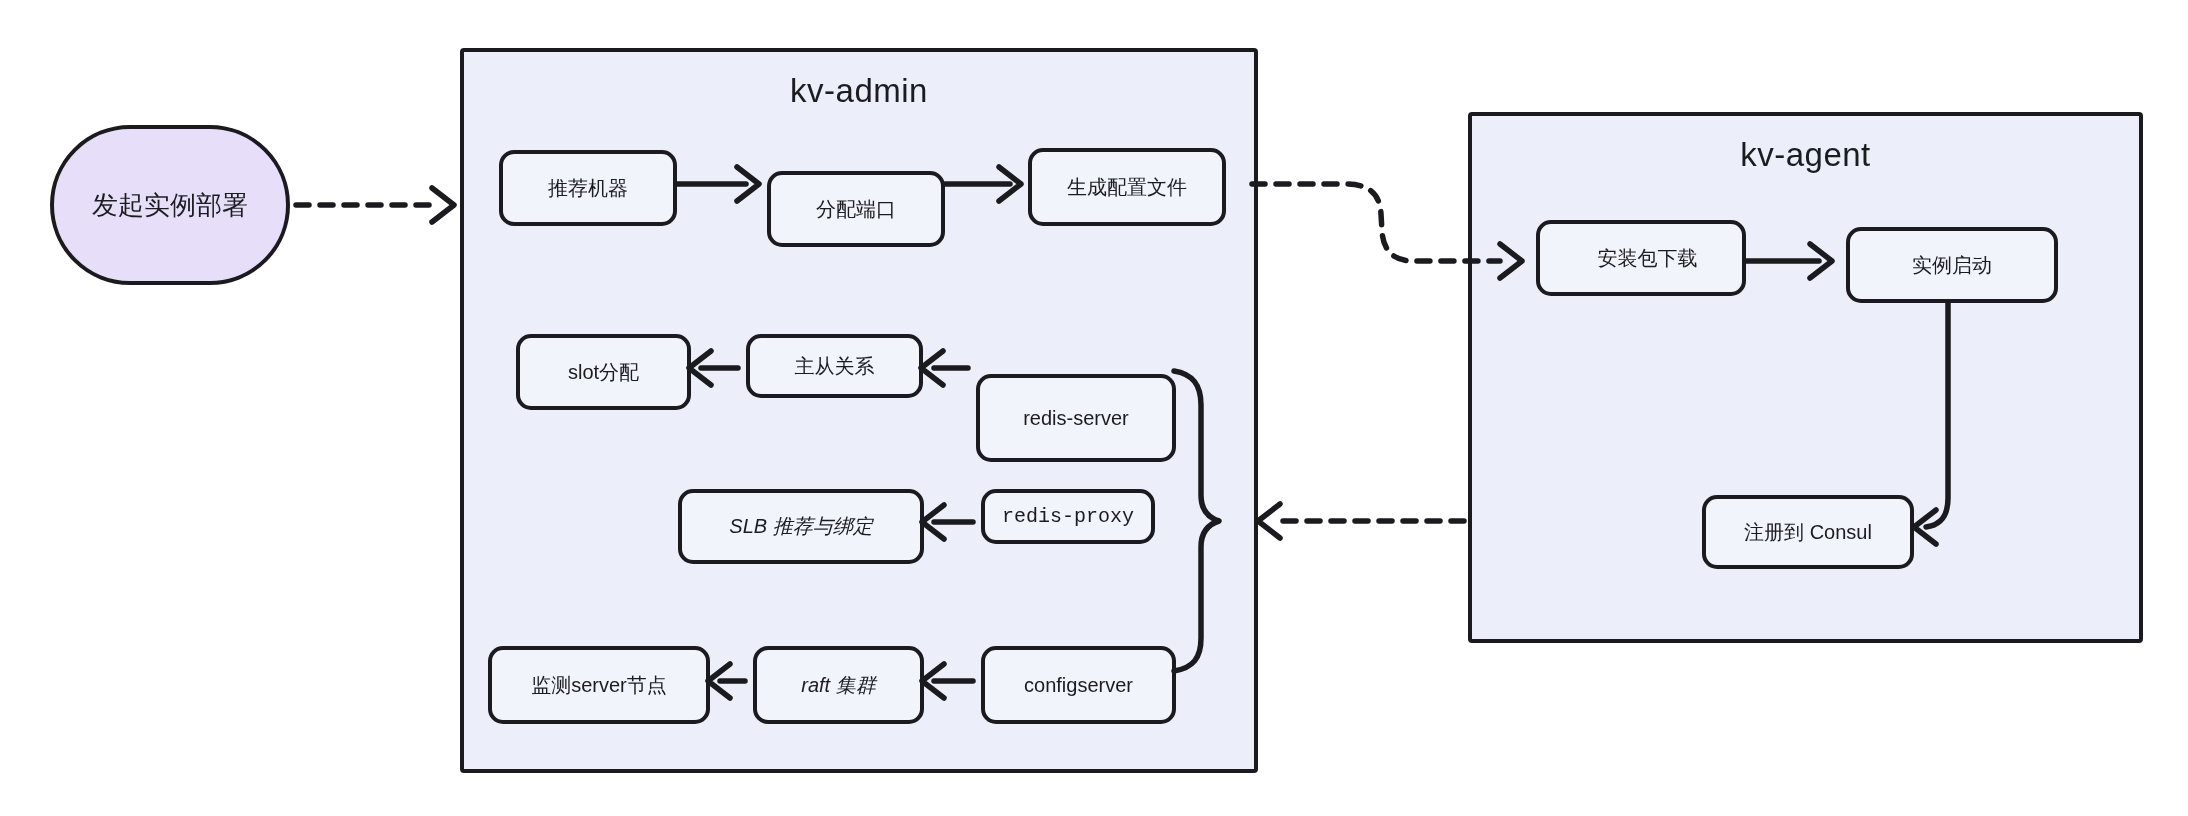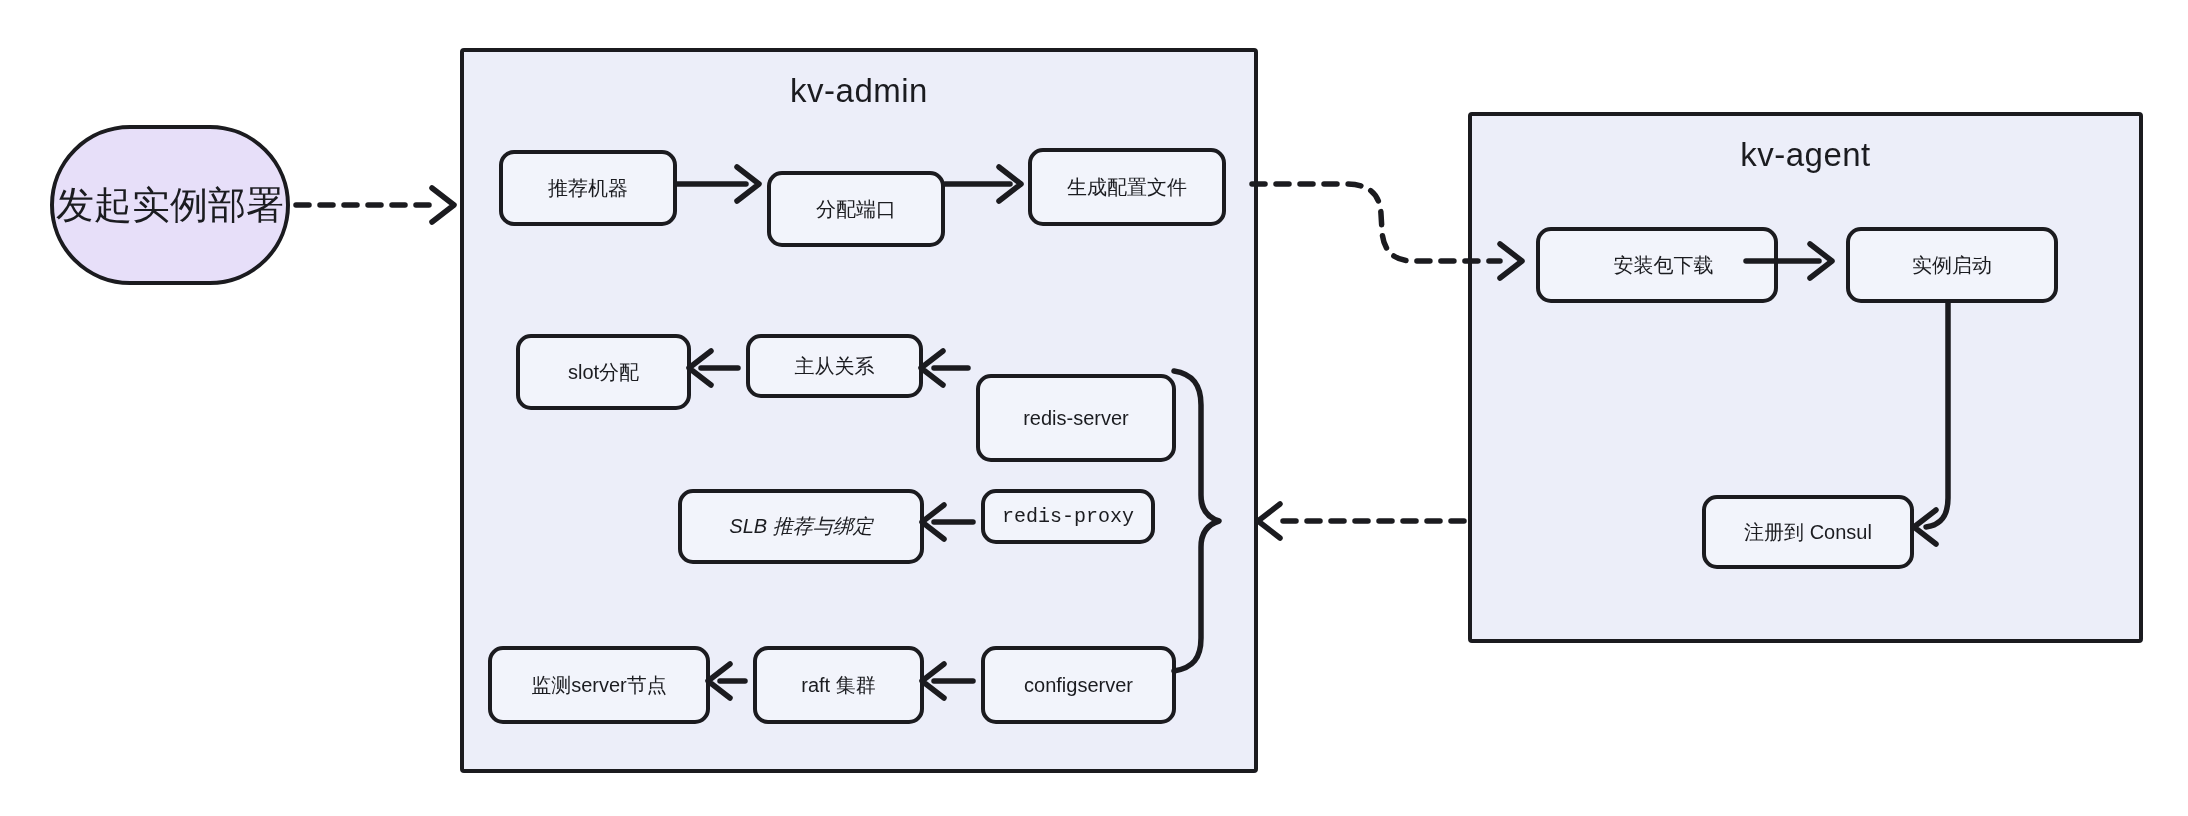--- a/index.html
+++ b/index.html
@@ -28,21 +28,21 @@
   .node{
     position:absolute;display:flex;align-items:center;justify-content:center;
     background:var(--node-fill);border:4px solid var(--stroke);
     border-radius:15px;font-size:20px;white-space:nowrap;color:var(--text);
     box-sizing:border-box;
   }
   .stadium{
     position:absolute;left:50px;top:125px;width:240px;height:160px;
     background:var(--start-fill);border:4px solid var(--stroke);
     border-radius:80px;display:flex;align-items:center;justify-content:center;
-    font-size:38px;color:var(--text);box-sizing:border-box;
+    font-size:26px;color:var(--text);box-sizing:border-box;
   }
   svg.connectors{
     position:absolute;left:0;top:0;z-index:5;pointer-events:none;
   }
   .line{stroke:var(--stroke);fill:none;stroke-width:5.5;stroke-linecap:round;stroke-linejoin:round;}
   .dash{stroke-dasharray:13 11;}
 </style>
 </head>
 <body>
 
@@ -58,28 +58,28 @@
     <div class="node" style="left:564px;top:96px;width:198px;height:78px;">生成配置文件</div>
 
     <div class="node" style="left:52px;top:282px;width:175px;height:76px;">slot分配</div>
     <div class="node" style="left:282px;top:282px;width:177px;height:64px;">主从关系</div>
     <div class="node" style="left:512px;top:282px;width:200px;height:88px;margin-top:40px;">redis-server</div>
 
     <div class="node" style="left:214px;top:437px;width:246px;height:75px;font-style:italic;">SLB 推荐与绑定</div>
     <div class="node" style="left:517px;top:437px;width:174px;height:55px;font-family:Liberation Mono, monospace;">redis-proxy</div>
 
     <div class="node" style="left:24px;top:594px;width:222px;height:78px;">监测server节点</div>
-    <div class="node" style="left:289px;top:594px;width:171px;height:78px;">raft 集群</div>
+    <div class="node" style="left:289px;top:594px;width:171px;height:78px;font-style:italic;">raft 集群</div>
     <div class="node" style="left:517px;top:594px;width:195px;height:78px;">configserver</div>
   </div>
 
   <div class="container" style="left:1468px;top:112px;width:667px;height:523px;">
     <div class="container-title">kv-agent</div>
 
-    <div class="node" style="left:64px;top:111px;width:242px;height:76px;padding-left:13px;">安装包下载</div>
+    <div class="node" style="left:64px;top:104px;width:210px;height:76px;padding-left:13px;">安装包下载</div>
     <div class="node" style="left:374px;top:111px;width:212px;height:76px;">实例启动</div>
     <div class="node" style="left:230px;top:379px;width:212px;height:74px;">注册到 Consul</div>
   </div>
 
   <svg class="connectors" width="2188" height="816" viewBox="0 0 2188 816">
 
     <path class="line dash" d="M296,205 H440"></path>
     <polyline class="line" points="432,188 454,205 432,222"></polyline>
 
     <path class="line" d="M677,184 H746"></path>

